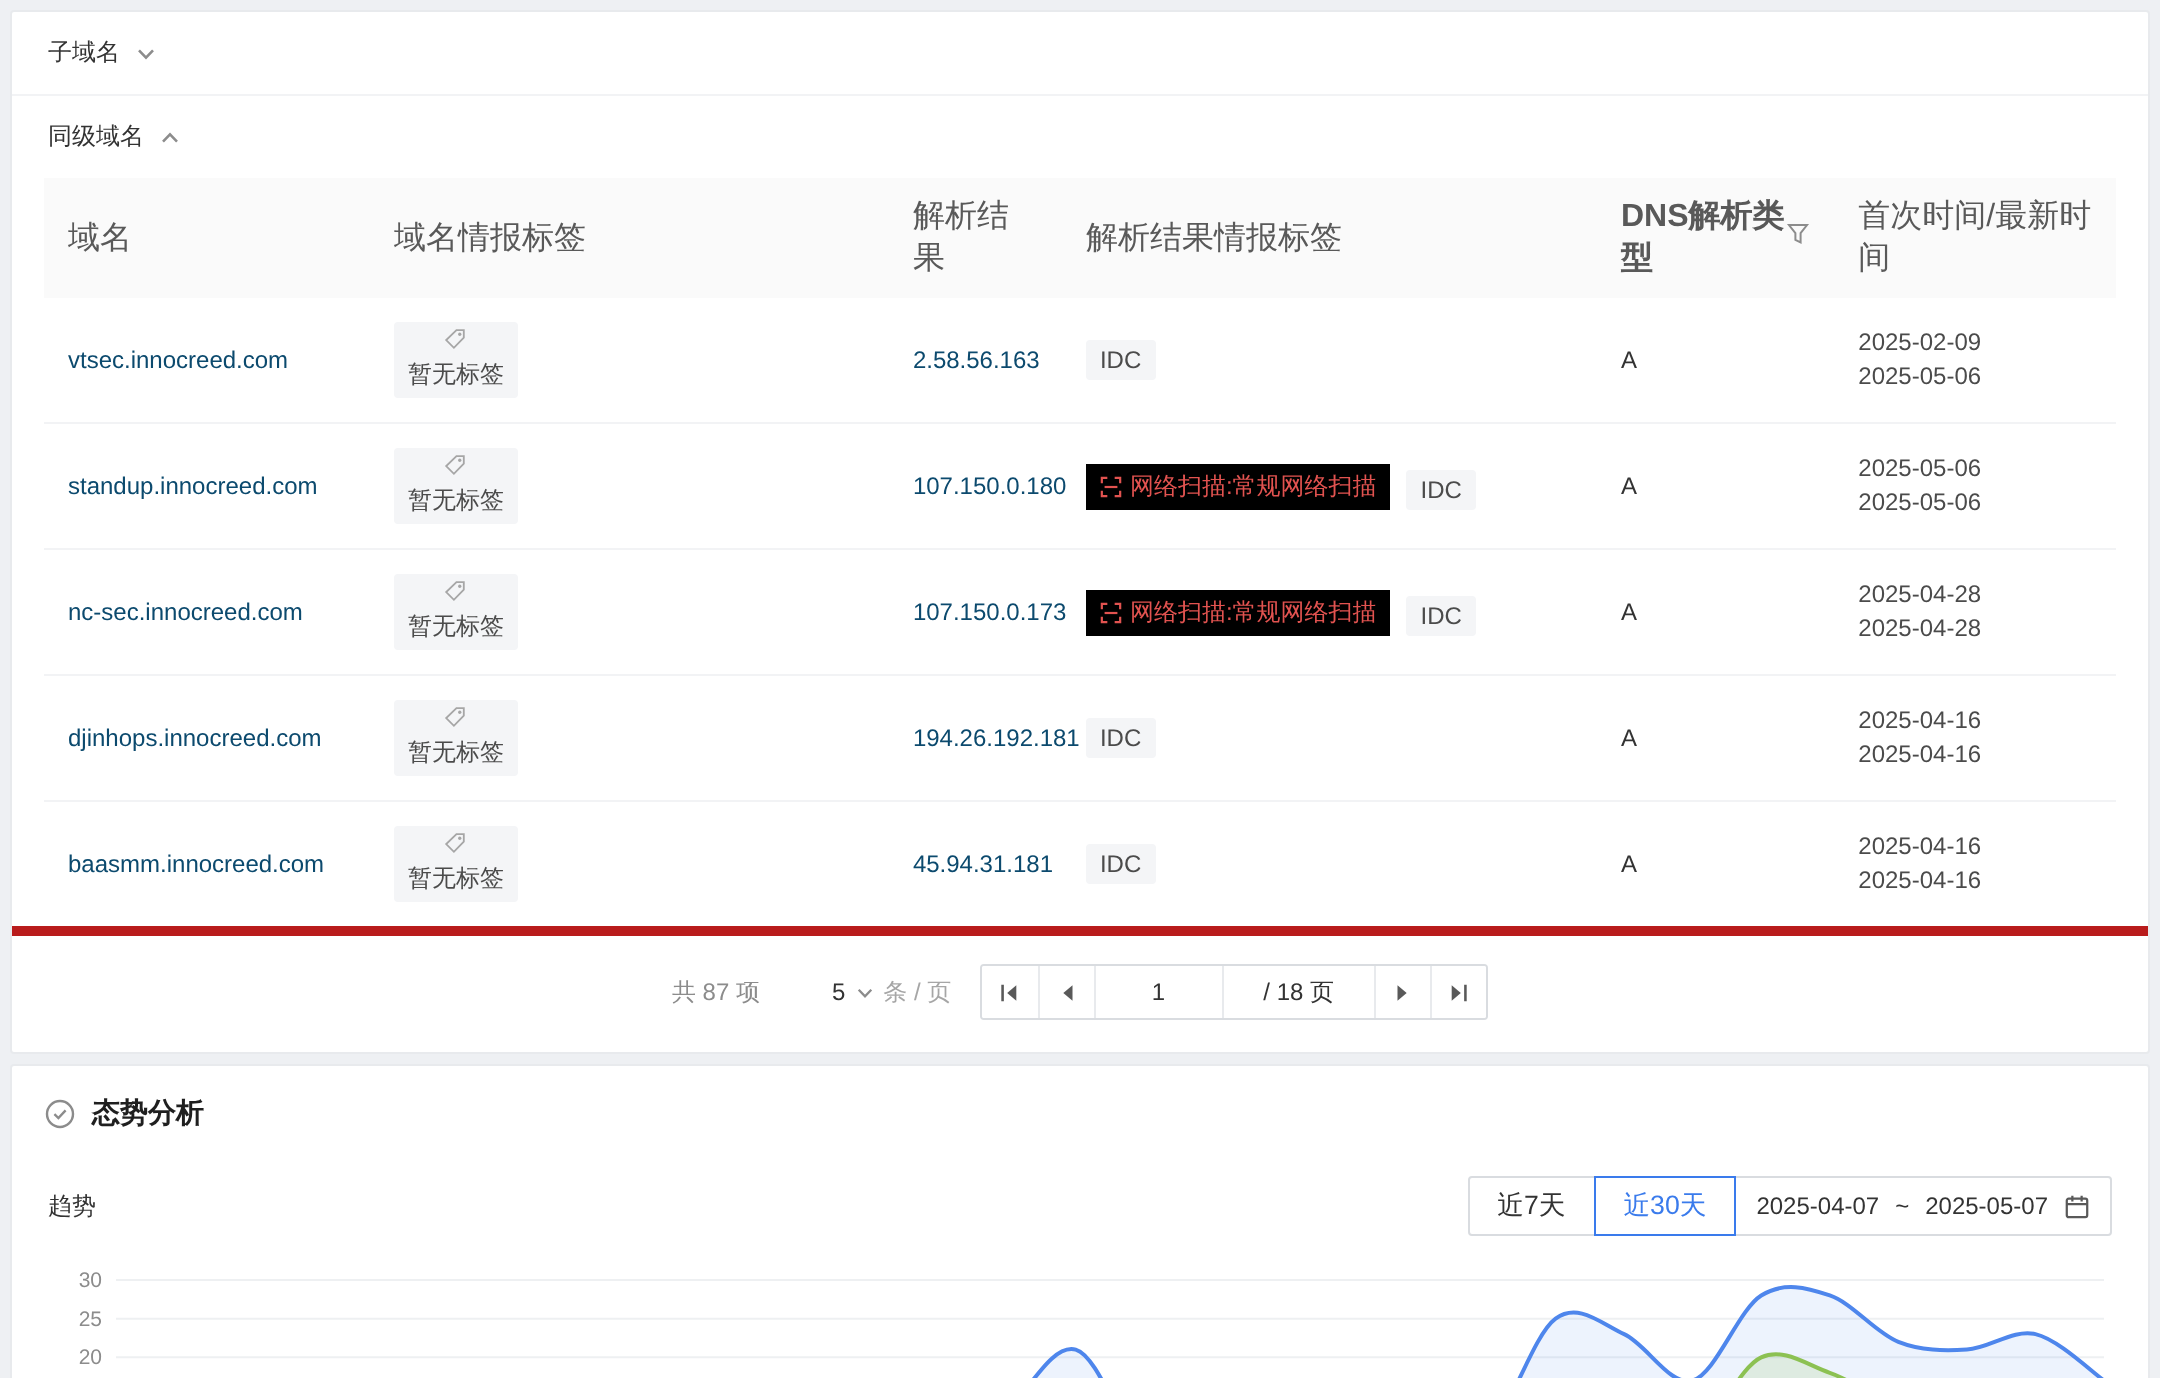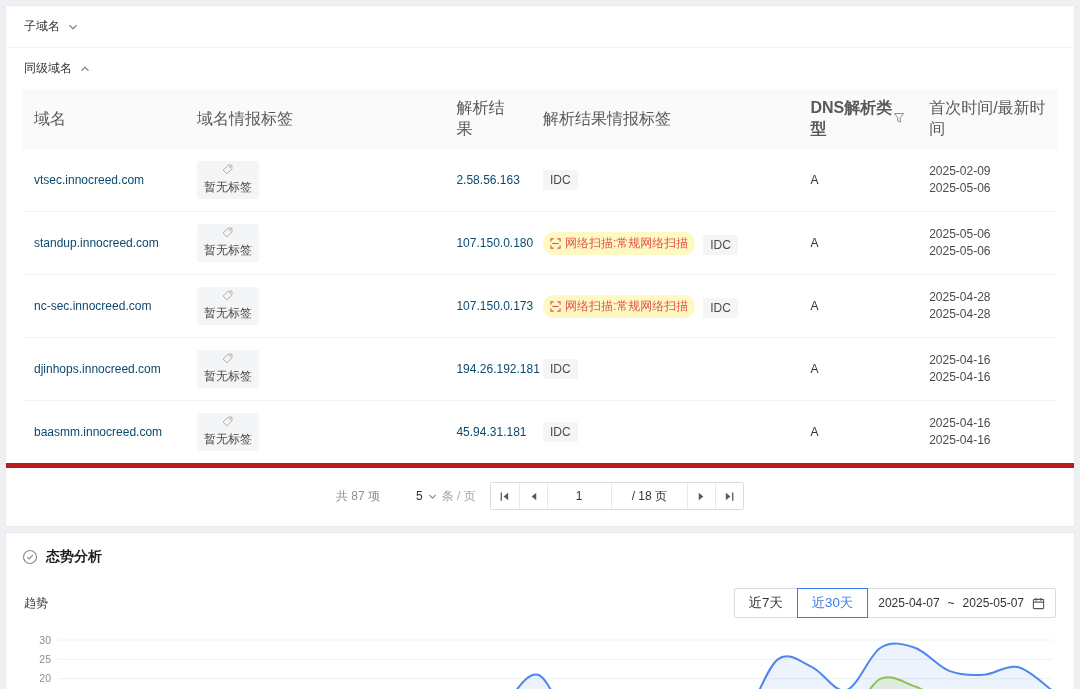--- a/index.html
+++ b/index.html
@@ -48,21 +48,21 @@
   tbody tr:first-child td { border-top:none; }
   a.lnk { color:#0c4a6e; text-decoration:none; }
   .badge-gray {
     display:inline-flex; align-items:center; gap:4px;
     background:#f4f5f7; color:#4b4b4b; padding:3px 7px; border-radius:2px;
     white-space:nowrap;
     flex-direction:column;
   }
   .badge-red {
     display:inline-flex; align-items:center; gap:4px;
-    background:#fef9c3; color:#e25350; padding:3px 7px; border-radius:11px;
+    background:#000000; color:#e25350; padding:3px 7px; border-radius:0;
     margin-right:8px; white-space:nowrap;
   }
   .time-cell div { line-height:17px; color:#4b4b4b; }
   .th-flex { display:flex; align-items:center; justify-content:space-between;font-weight:bold; }
   
   .pager-row {
     display:flex; align-items:center; justify-content:center;
     padding:14px 18px 16px 18px; border-top:5px solid #b91c1c; margin-top:0;gap:36px;
   }
   .total-txt { color:#8c8c8c; }

